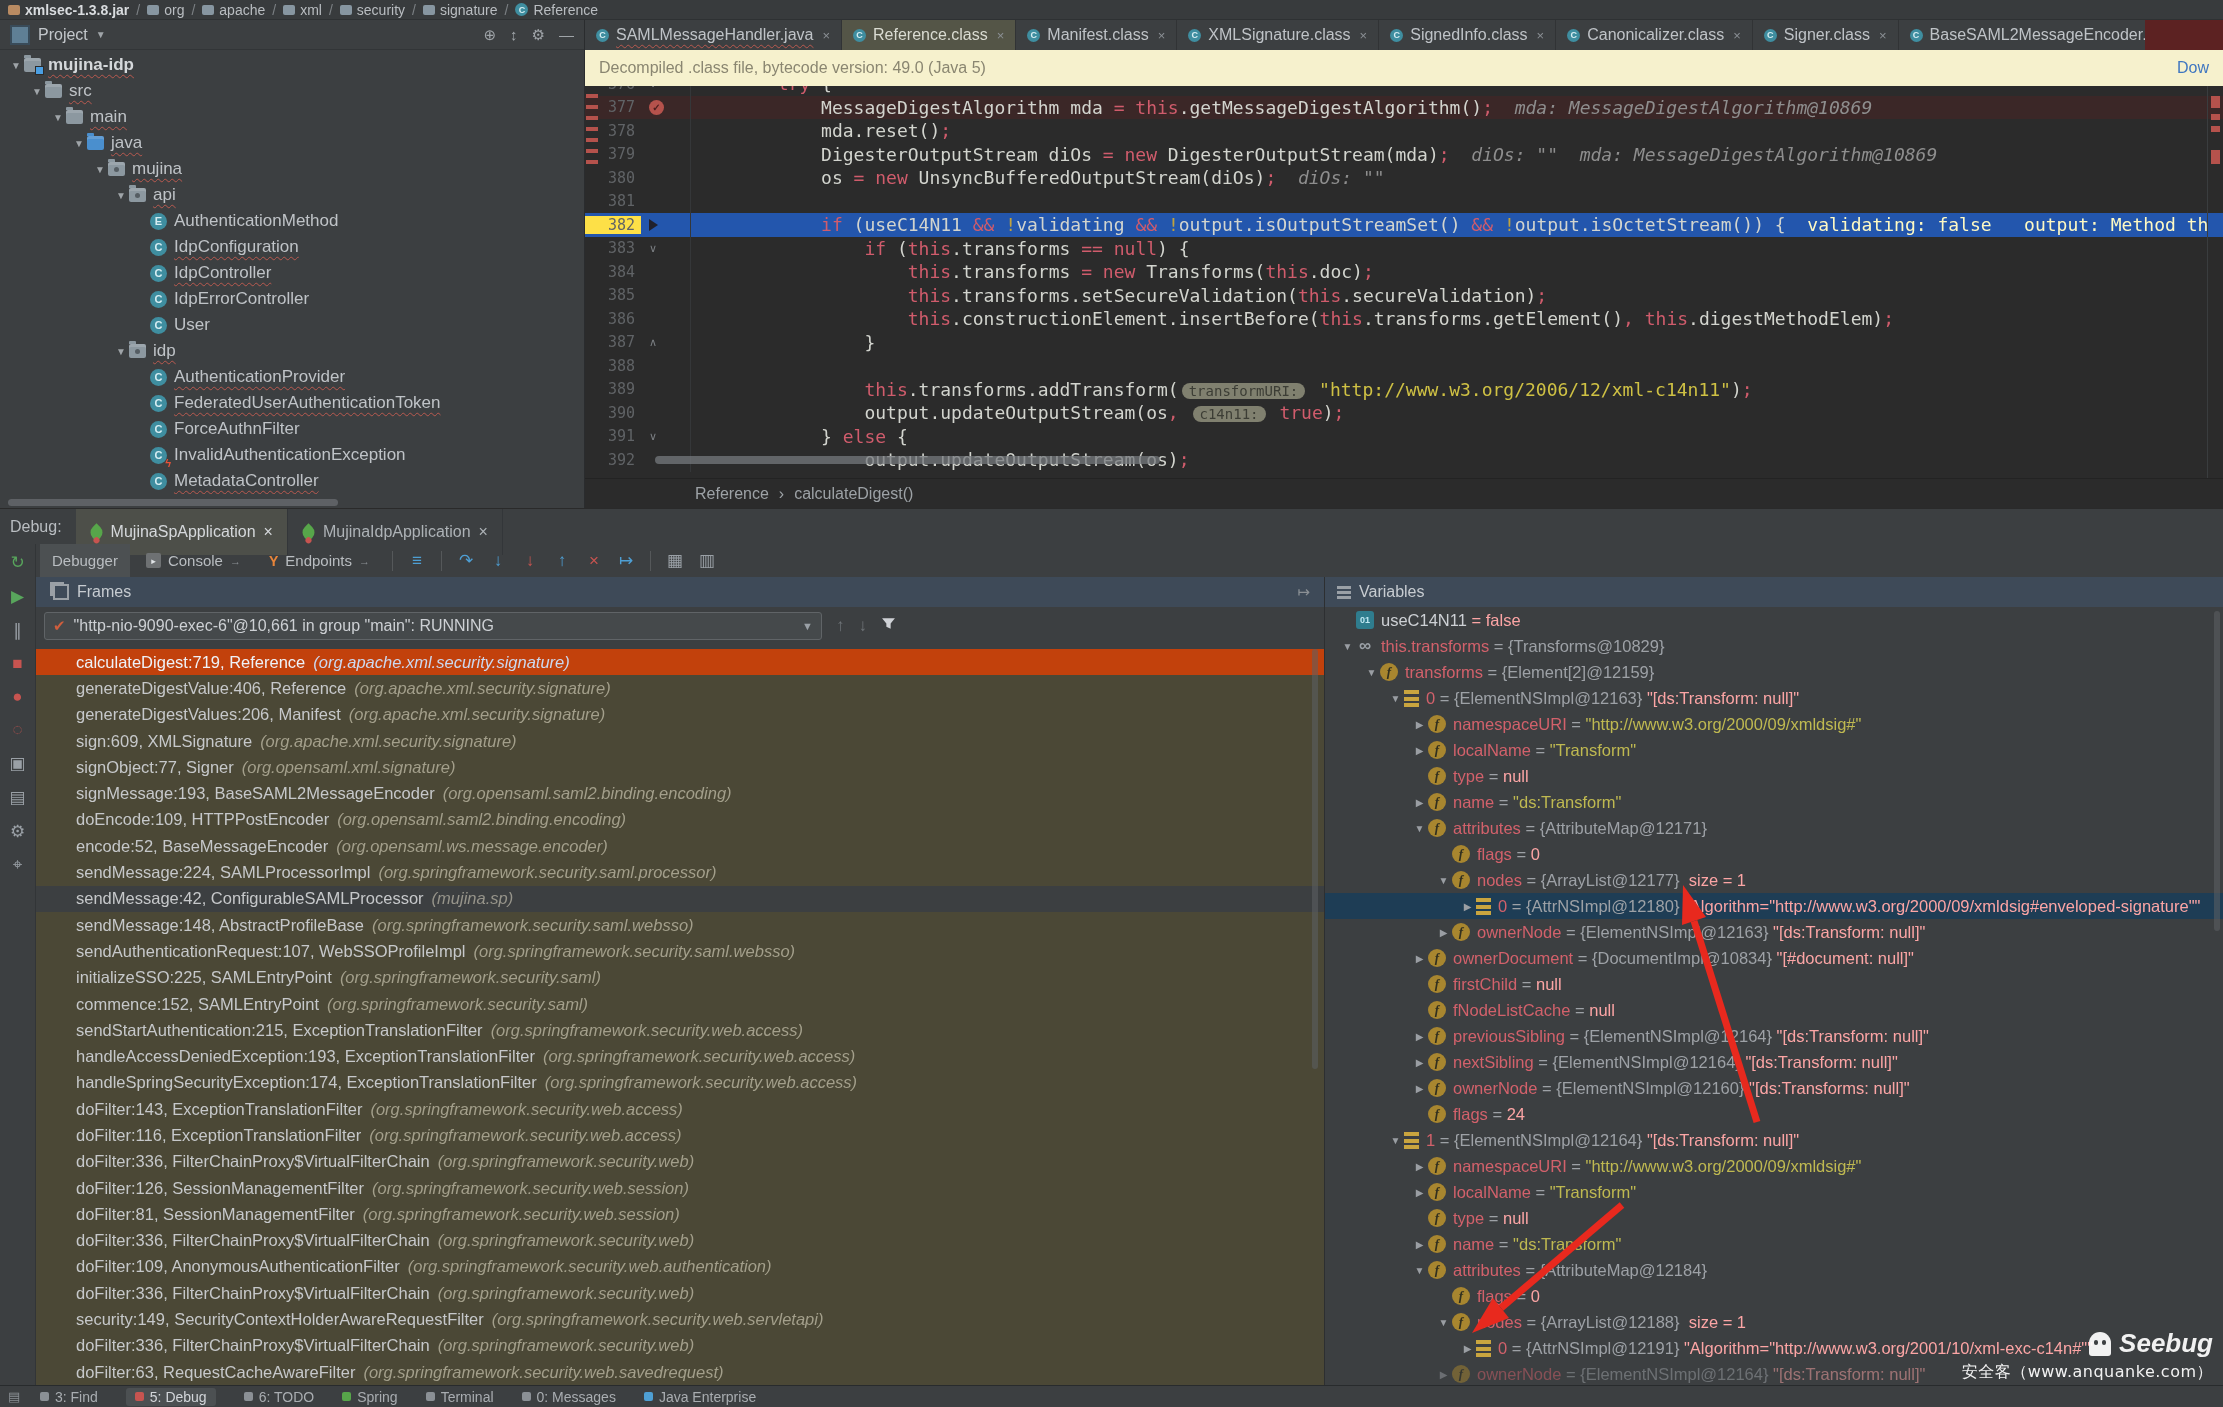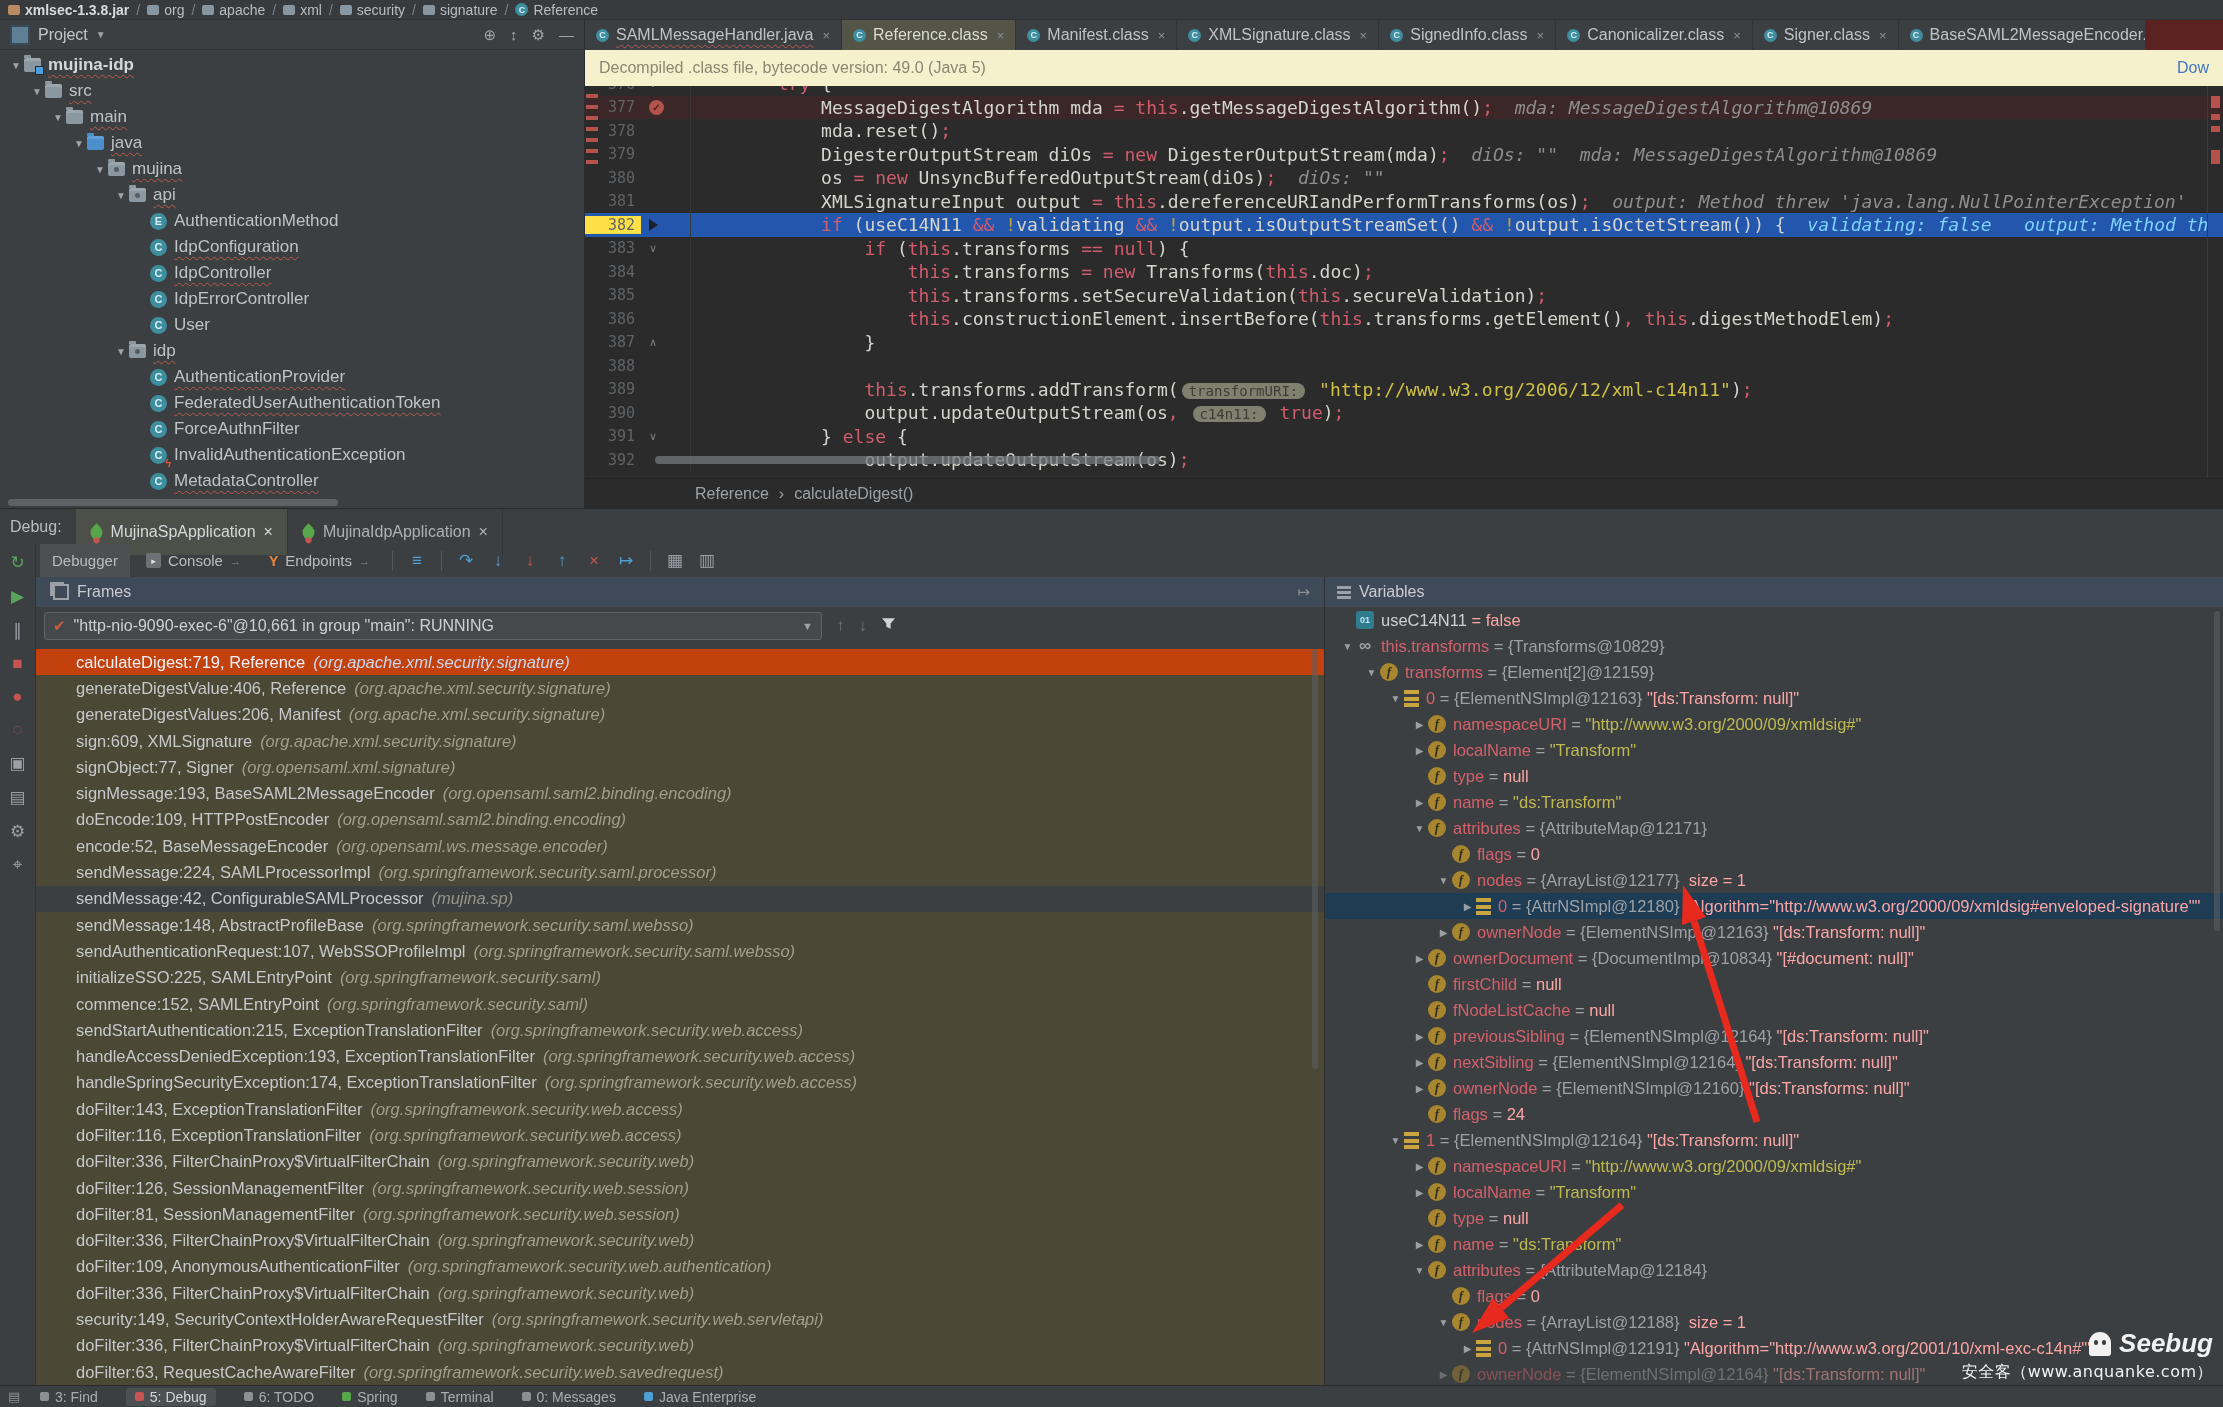--- a/index.html
+++ b/index.html
@@ -61,21 +61,21 @@
           box-sizing:border-box;border-right:1px solid #353739;}
   .cl .ct{white-space:pre;font-family:"DejaVu Sans Mono",monospace;font-size:18px;color:#d2d4ce;}
   .cl.bp{background:#3b2727;}
   .cl.exec{background:#2356ad;}
   .cl.exec .ln{background:#fde047;}
   .tk-k{color:#d05c6c;}
   .tk-d{color:#d2d4ce;}
   .tk-s{color:#cfc144;}
   .tk-u{color:#c0a23e;}
   .tk-h{color:#8e8e8e;font-style:italic;}
-  .tk-hl{color:#7dd3fc;font-style:italic;}
+  .tk-hl{color:#fef9c3;}
   .tk-chip{background:#80806f;color:#3c3d35;border-radius:9px;padding:0 7px;font-size:14px;margin:0 3px;}
   .bp-ic{width:15px;height:15px;border-radius:50%;background:#b5524c;color:#4c1d1d;font-size:10px;font-weight:bold;
          display:inline-flex;align-items:center;justify-content:center;}
   .exec-ic{width:0;height:0;border-left:9px solid #20202c;border-top:6px solid transparent;border-bottom:6px solid transparent;}
   .fold{color:#7b7f83;font-size:11px;}
   .rdash{position:absolute;left:1px;width:12px;height:4px;background:#b5524c;}
   #hscroll{position:absolute;left:70px;top:370px;width:505px;height:8px;border-radius:4px;background:#767a7d;opacity:.75;}
   #rstripe{position:absolute;right:0;top:0;bottom:0;width:15px;border-left:1px solid #3a3d3f;}
   .rmark{position:absolute;left:3px;width:9px;background:#b5524c;}
   #ebread{position:absolute;left:0;top:458px;right:0;height:30px;background:#2b2b2b;display:flex;align-items:center;
@@ -376,21 +376,20 @@
             <span class="ct"><span class="tk-d">            DigesterOutputStream diOs </span><span class="tk-k">=</span><span class="tk-d"> </span><span class="tk-k">new</span><span class="tk-d"> DigesterOutputStream(mda)</span><span class="tk-k">;</span><span class="tk-h">  diOs: ""  mda: MessageDigestAlgorithm@10869</span></span>
           </div>
           <div class="cl">
             <span class="ln">380</span>
             <span class="gz"></span>
             <span class="ct"><span class="tk-d">            os </span><span class="tk-k">=</span><span class="tk-d"> </span><span class="tk-k">new</span><span class="tk-d"> UnsyncBufferedOutputStream(diOs)</span><span class="tk-k">;</span><span class="tk-h">  diOs: ""</span></span>
           </div>
           <div class="cl">
             <span class="ln">381</span>
             <span class="gz"></span>
-            <span class="ct"><span class="tk-d">            XMLSignatureInput output </span><span class="tk-k">=</span><span class="tk-d"> </span><span class="tk-k">this</span><span class="tk-d">.dereferenceURIandPerformTransforms(os)</span><span class="tk-k">;</span><span class="tk-h">  output: Method threw 'java.lang.NullPointerException' </span></span>
           </div>
           <div class="cl exec">
             <span class="ln">382</span>
             <span class="gz">
               <span class="exec-ic"></span>
             </span>
             <span class="ct"><span class="tk-d">            </span><span class="tk-k">if</span><span class="tk-d"> (useC14N11 </span><span class="tk-k">&amp;&amp;</span><span class="tk-d"> </span><span class="tk-u">!</span><span class="tk-d">validating </span><span class="tk-k">&amp;&amp;</span><span class="tk-d"> </span><span class="tk-u">!</span><span class="tk-d">output.isOutputStreamSet() </span><span class="tk-k">&amp;&amp;</span><span class="tk-d"> </span><span class="tk-u">!</span><span class="tk-d">output.isOctetStream()) {</span><span class="tk-hl">  validating: false</span><span class="tk-hl">   output: Method th</span></span>
           </div>
           <div class="cl">
             <span class="ln">383</span>

